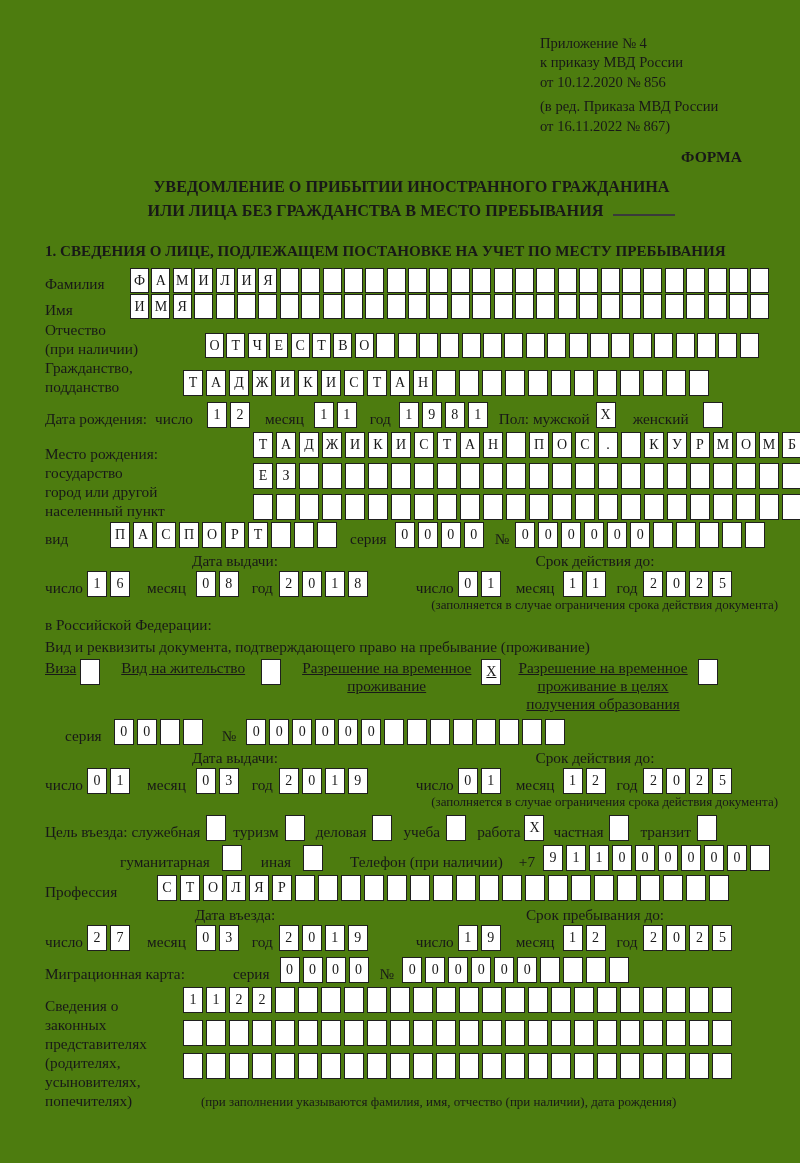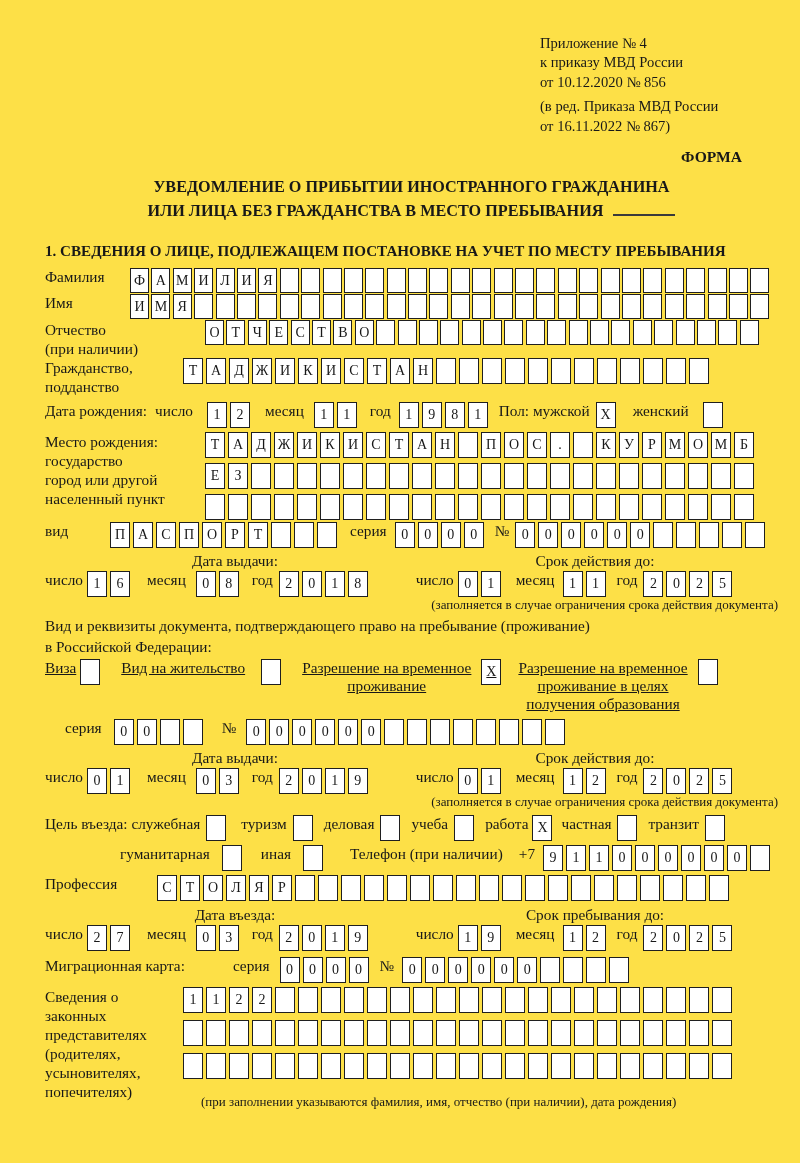--- a/index.html
+++ b/index.html
@@ -1,29 +1,29 @@
 <!DOCTYPE html>
 <html><head>
 <meta charset="utf-8">
 <style>
   html,body{margin:0;padding:0;background:#e8e8e8;}
   .page{
-    width:800px;height:1163px;background:#fde047;color:#181818;
+    width:800px;height:1163px;background:#4d7c0f;color:#181818;
     box-sizing:border-box;padding:34px 22px 0 45px;overflow:hidden;
     font-family:"Liberation Serif","DejaVu Serif",serif;font-size:15.3px;
     position:relative;margin:0 auto;
   }
   .hdrnote{margin-left:auto;width:238px;font-size:14.6px;line-height:1.33;}
   .hdrnote div:nth-child(4){margin-top:5px;}
   .forma{text-align:right;padding-right:36px;font-weight:bold;margin-top:12px;font-size:15.6px;}
   .title{text-align:center;font-weight:bold;font-size:16.2px;margin-top:10px;line-height:1.45;}
   .uline{display:inline-block;width:62px;border-bottom:2.2px solid #3a3a3a;margin-left:10px;}
   .section{font-weight:bold;font-size:15.1px;margin-top:20px;}
   .fbody{margin-top:8px;}
-  .frow{display:flex;align-items:flex-start;white-space:nowrap;}
+  .frow{display:flex;align-items:flex-end;white-space:nowrap;}
   .frow.top{align-items:flex-start;text-decoration:underline;}
   .frow.top .lbl{line-height:18px;}
   .lbl{white-space:pre-line;flex:0 0 auto;display:inline-block;}
   .cells{display:inline-flex;flex:0 0 auto;}
   .cell{
     flex:0 0 auto;display:inline-flex;align-items:center;justify-content:center;
     border:1.6px solid #1f1f1f;box-sizing:border-box;background:#fff;
     font-size:14px;line-height:1;
   }
   .cell.s{width:19px;height:25px;margin-right:2.4px;}
@@ -210,21 +210,21 @@
           <span class="cell m">1</span>
           <span class="cell m">9</span>
           <span class="cell m">8</span>
           <span class="cell m">1</span>
         </span>
         <span class="lbl" style="margin-left: 8px;">Пол: мужской</span>
         <span class="cell m cb" style="margin-left: 6px;">X</span>
         <span class="lbl" style="margin-left: 14px;">женский</span>
         <span class="cell m cb" style="margin-left: 14px;"></span>
       </div>
-      <div class="frow" style="margin-top: 4px;">
+      <div class="frow" style="margin-top: 4px; gap: 48px;">
         <div class="blklbl" style="width: 160px;">
           <div class="blkline">Место рождения:</div>
           <div class="blkline">государство</div>
           <div class="blkline">город или другой</div>
           <div class="blkline">населенный пункт</div>
         </div>
         <div class="blkcol">
           <div class="frow">
             <span class="cells">
               <span class="cell m">Т</span>
@@ -383,25 +383,25 @@
         <span class="cells" style="margin-left: 6px;">
           <span class="cell m">2</span>
           <span class="cell m">0</span>
           <span class="cell m">2</span>
           <span class="cell m">5</span>
         </span>
       </div>
       <div class="frow" style="margin-top: 0px;">
         <span class="lbl" style="font-size: 13px; text-align: right; flex: 1 1 auto;">(заполняется в случае ограничения срока действия документа)</span>
       </div>
+      <div class="frow" style="margin-top: 3px;">
+        <span class="lbl">в Российской Федерации:</span>
+      </div>
       <div class="frow" style="margin-top: 4px;">
         <span class="lbl">Вид и реквизиты документа, подтверждающего право на пребывание (проживание)</span>
-      </div>
-      <div class="frow" style="margin-top: 3px;">
-        <span class="lbl">в Российской Федерации:</span>
       </div>
       <div class="frow top" style="margin-top: 3px;">
         <span class="lbl">Виза</span>
         <span class="cell m cb" style="margin-left: 4px;"></span>
         <span class="lbl" style="margin-left: 18px;">Вид на жительство</span>
         <span class="cell m cb" style="margin-left: 16px;"></span>
         <span class="lbl" style="margin-left: 18px; text-align: center;">Разрешение на временное
 проживание</span>
         <span class="cell m cb" style="margin-left: 10px;">X</span>
         <span class="lbl" style="margin-left: 14px; text-align: center;">Разрешение на временное
@@ -474,21 +474,21 @@
           <span class="cell m">2</span>
           <span class="cell m">5</span>
         </span>
       </div>
       <div class="frow" style="margin-top: 0px;">
         <span class="lbl" style="font-size: 13px; text-align: right; flex: 1 1 auto;">(заполняется в случае ограничения срока действия документа)</span>
       </div>
       <div class="frow" style="margin-top: 5px;">
         <span class="lbl">Цель въезда: служебная</span>
         <span class="cell m cb" style="margin-left: 6px;"></span>
-        <span class="lbl" style="margin-left: 12px;">туризм</span>
+        <span class="lbl" style="margin-left: 4px;">туризм</span>
         <span class="cell m cb" style="margin-left: 6px;"></span>
         <span class="lbl" style="margin-left: 8px;">деловая</span>
         <span class="cell m cb" style="margin-left: 6px;"></span>
         <span class="lbl" style="margin-left: 8px;">учеба</span>
         <span class="cell m cb" style="margin-left: 6px;"></span>
         <span class="lbl" style="margin-left: 8px;">работа</span>
         <span class="cell m cb" style="margin-left: 4px;">X</span>
         <span class="lbl" style="margin-left: 6px;">частная</span>
         <span class="cell m cb" style="margin-left: 6px;"></span>
         <span class="lbl" style="margin-left: 8px;">транзит</span>

